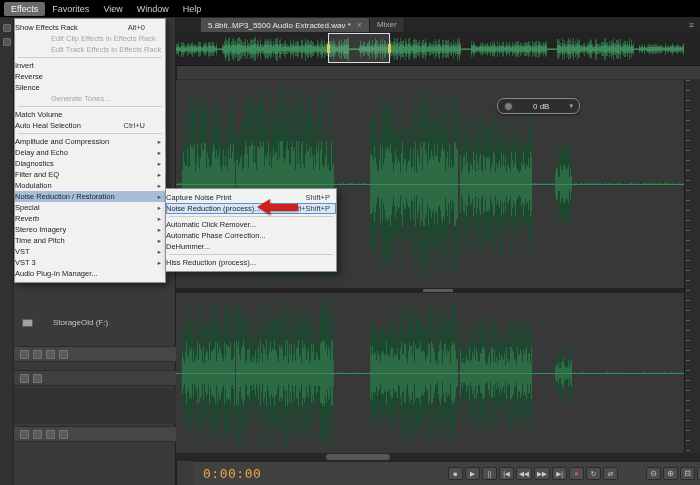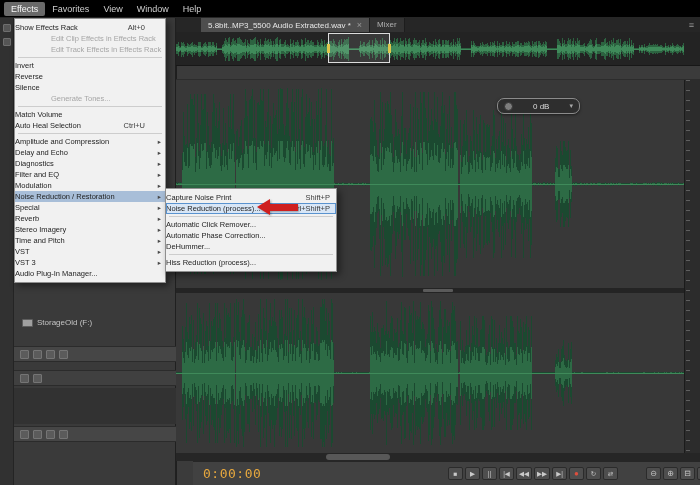--- a/index.html
+++ b/index.html
@@ -10,21 +10,21 @@
   
   .menubar{position:absolute;left:0;top:0;width:700px;height:18px;background:#000000;
            border-bottom:1px solid #262626;display:flex;align-items:center;padding-left:4px;z-index:40;}
   .mb-item{font-size:9px;color:#cfcfcf;padding:2px 7px;border-radius:2px;}
   .mb-item.active{background:#6a6a6a;color:#f5f5f5;}
 
   
   .left-strip{position:absolute;left:0;top:18px;width:14px;height:467px;background:#313131;border-right:1px solid #242424;}
   .dock-icon{position:absolute;left:3px;width:8px;height:8px;background:#555;border:1px solid #6e6e6e;border-radius:1px;}
   .left-panel{position:absolute;left:14px;top:18px;width:162px;height:467px;background:#3a3a3a;border-right:1px solid #202020;}
-  .drive-item{position:absolute;left:8px;top:300px;display:flex;align-items:center;gap:4px;font-size:8px;color:#c4c4c4;}
+  .drive-item{position:absolute;left:8px;top:300px;display:flex;align-items:center;gap:20px;font-size:8px;color:#c4c4c4;}
   .drive-icon{width:11px;height:8px;background:#a0a0a0;border:1px solid #5e5e5e;border-radius:1px;}
   .lp-toolbar{position:absolute;left:0;width:162px;height:16px;background:#464646;border-top:1px solid #2b2b2b;
               border-bottom:1px solid #2b2b2b;display:flex;align-items:center;gap:4px;padding:0 6px;}
   .t1{top:328px}.t2{top:352px;background:#404040}.t3{top:408px}
   .lp-dark{position:absolute;left:0;top:370px;width:162px;height:36px;background:#323232;}
   .mini-icon{width:9px;height:9px;background:#5b5b5b;border:1px solid #757575;border-radius:1px;}
 
   
   .editor-bg{position:absolute;left:176px;top:18px;width:524px;height:467px;background:#3b3b3b;border-left:1px solid #1f1f1f;}
   .tabstrip{position:absolute;left:176px;top:18px;width:524px;height:14px;background:#262626;display:flex;align-items:stretch;padding-left:25px;}

